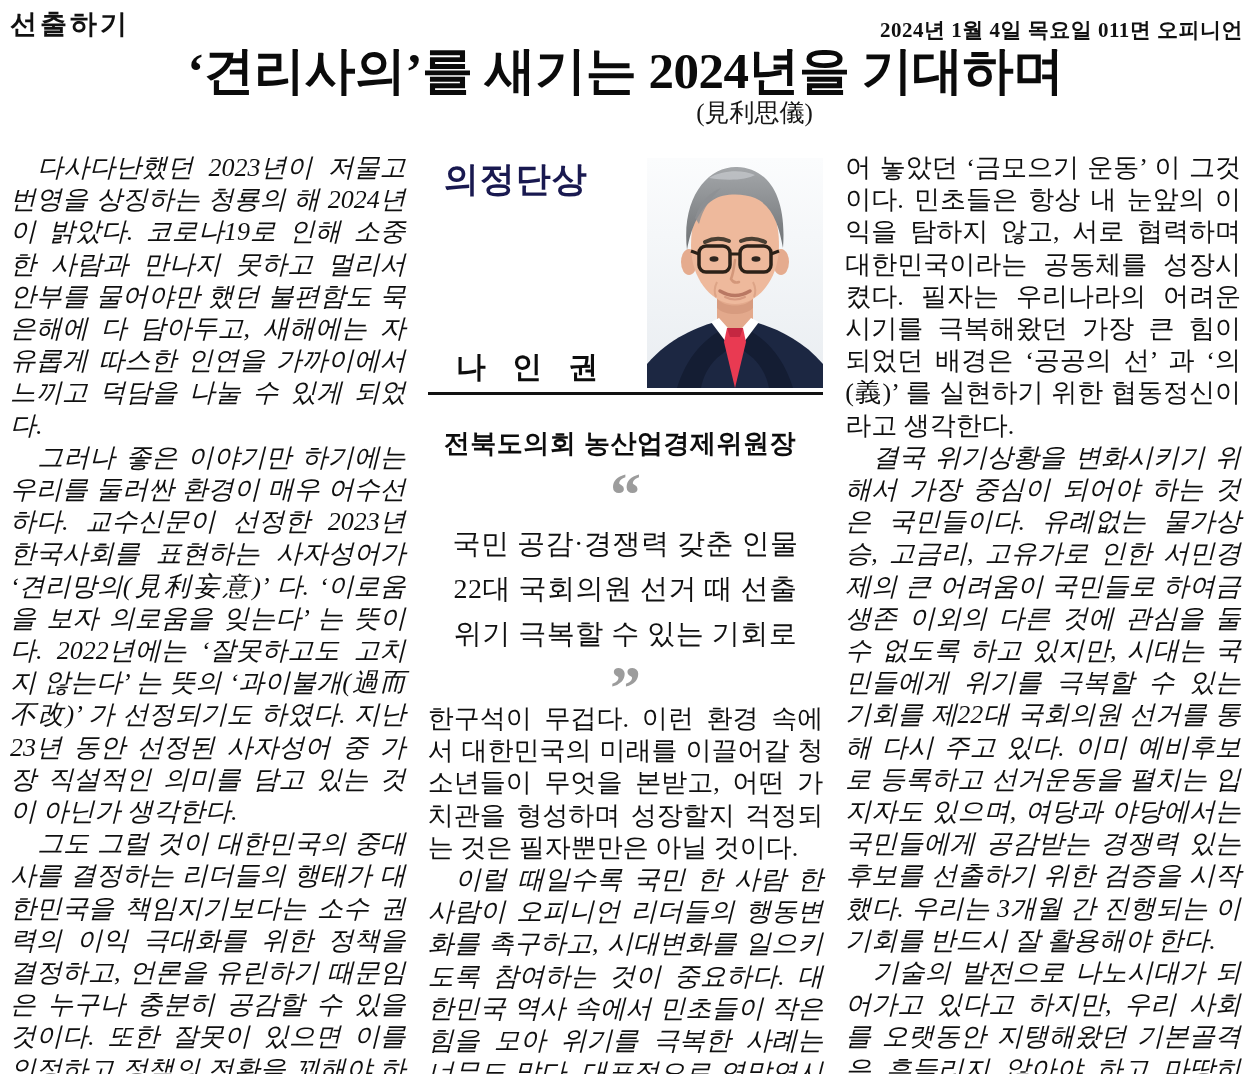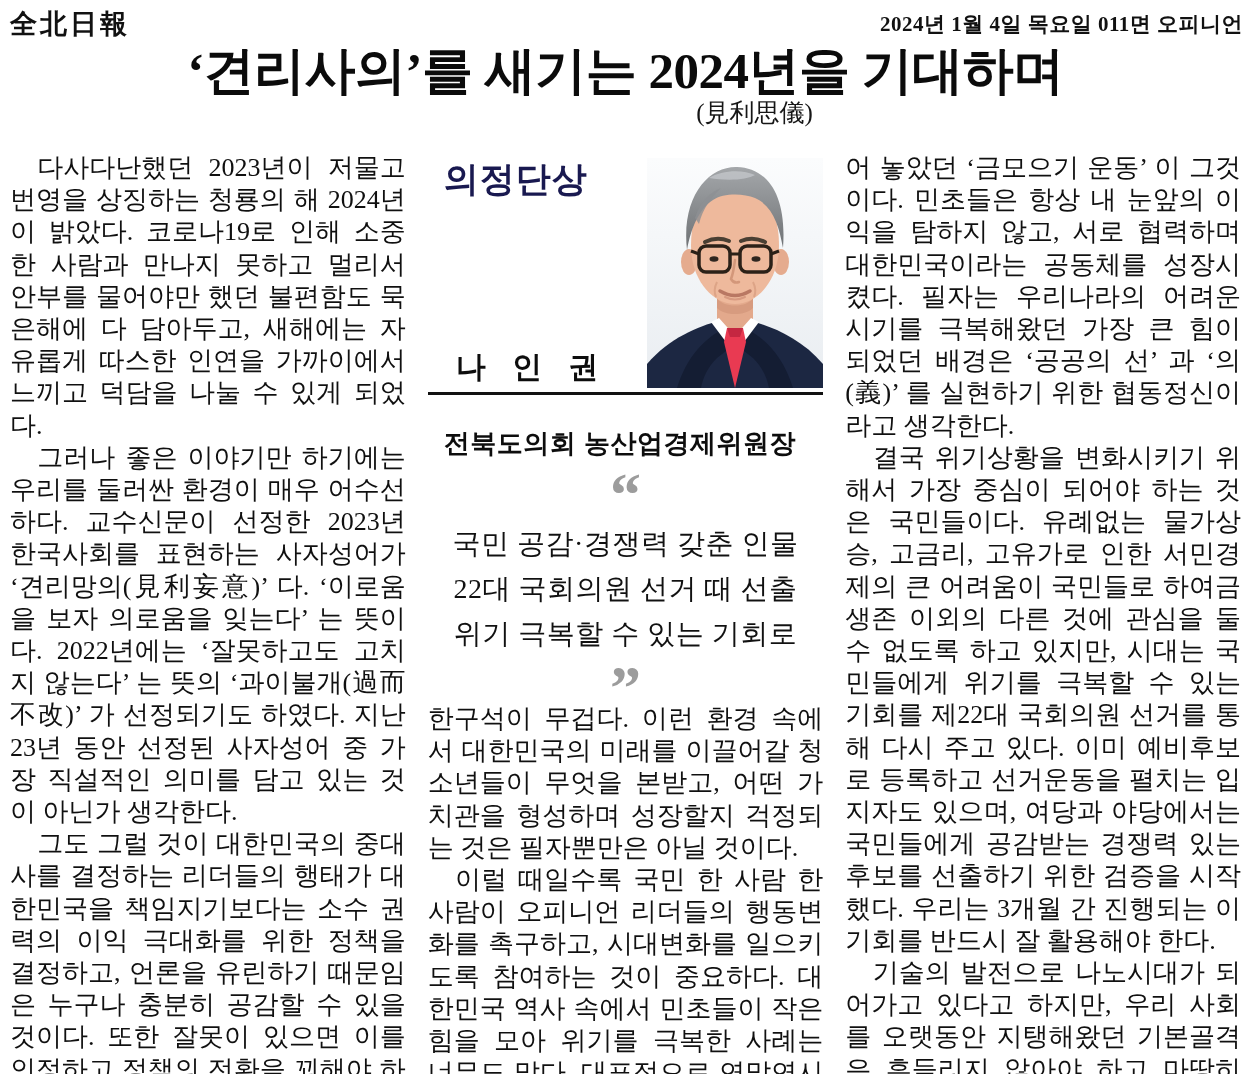--- a/index.html
+++ b/index.html
@@ -12,21 +12,21 @@
   .page { position: relative; width: 1251px; height: 1074px; padding: 4px 8px 0 8px; }
 
   
   .masthead { position: relative; height: 34px; }
   .logo {
     position: absolute; left: 2px; top: 2px;
     font-size: 27px; font-weight: 900; letter-spacing: 3px;
     font-family: "Liberation Serif", "DejaVu Serif", serif;
   }
   .edition {
-    position: absolute; right: 0; top: 6px;
+    position: absolute; right: 0; top: 12px;
     font-size: 21px; font-weight: 700; letter-spacing: 0.5px;
   }
 
   
   .headline-block { text-align: center; margin-top: 2px; height: 104px; }
   .headline {
     font-size: 51px; font-weight: 800; letter-spacing: -0.5px;
     line-height: 62px; color: #0b0b0b;
   }
   .hanja-note {
@@ -34,21 +34,21 @@
     font-size: 25px; font-weight: 500; color: #161616;
   }
 
   
   .article { display: flex; gap: 22px; margin-top: 8px; padding: 0 2px; }
   .col { flex: 1 1 0; min-width: 0; }
   .col p {
     font-size: 26px; line-height: 32.2px; text-align: justify;
     word-break: break-all; color: #101010;
   }
-  .col p.indent { text-indent: 1.05em; }
+  .col p.indent { text-indent: 1.05em; font-style: italic; }
 
   
   .author-header { position: relative; height: 238px; }
   .section-label {
     position: absolute; left: 16px; top: 4px;
     font-size: 35px; font-weight: 800; color: #191950;
     font-family: "Liberation Sans", sans-serif; letter-spacing: 1px;
   }
   .photo-wrap {
     position: absolute; right: 0; top: 6px;
@@ -78,21 +78,21 @@
     letter-spacing: 0.5px;
   }
   .col2-body { margin-top: 14px; }
 </style>
 </head>
 <body>
 
 <div class="page">
 
   <div class="masthead">
-    <span class="logo">全北日報</span>
+    <span class="logo">선출하기</span>
     <span class="edition">2024년 1월 4일 목요일 011면 오피니언</span>
   </div>
 
   <div class="headline-block">
     <div class="headline">‘견리사의’를 새기는 2024년을 기대하며</div>
     <div class="hanja-note">(見利思儀)</div>
   </div>
 
   <div class="article">
 

